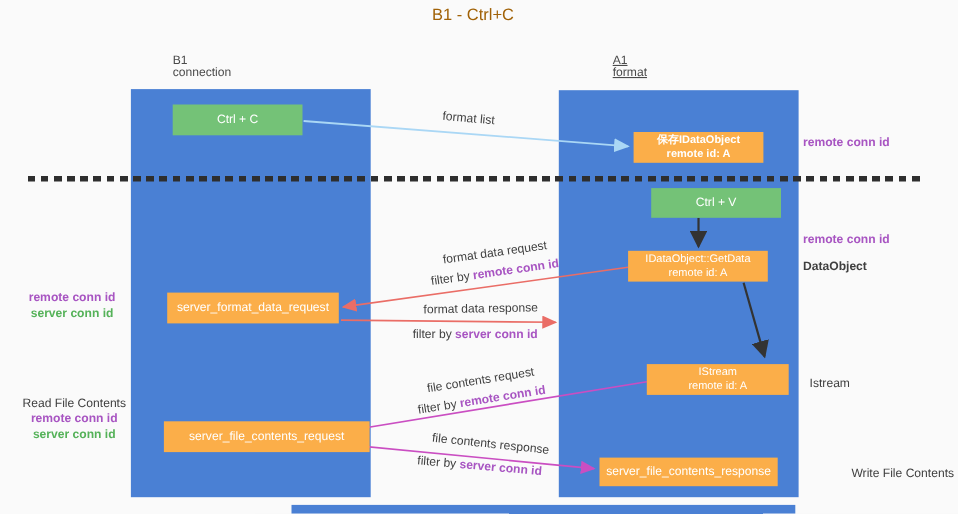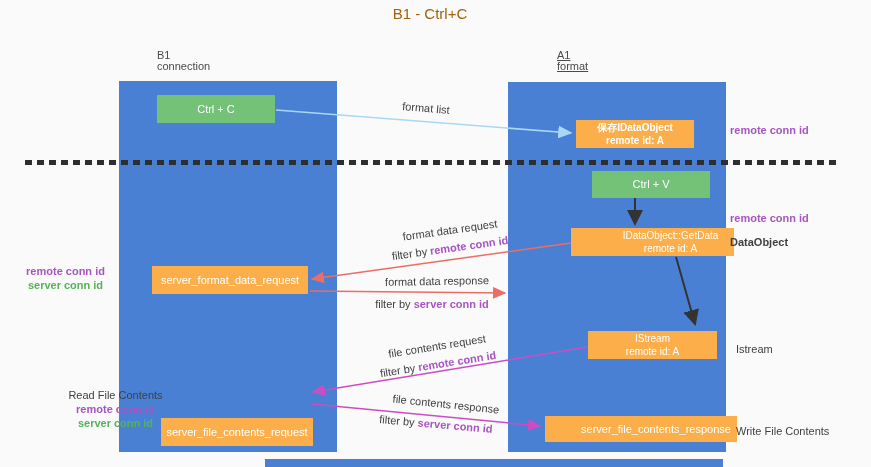--- a/index.html
+++ b/index.html
@@ -95,40 +95,40 @@
     <line x1="588" y1="347" x2="313" y2="392" stroke="#ca4ec2" stroke-width="1.5" marker-end="url(#mk-magenta)"></line>
     <line x1="312" y1="404" x2="540" y2="426" stroke="#ca4ec2" stroke-width="1.5" marker-end="url(#mk-magenta)"></line>
   </svg>
 
   <div class="node green one-line" style="left:157px; top:95px; width:118px; height:28px; line-height:28px;">
     <span>Ctrl + C</span>
   </div>
   <div class="node orange one-line" style="left:152px; top:266px; width:156px; height:28px; line-height:28px;">
     <span>server_format_data_request</span>
   </div>
-  <div class="node orange one-line" style="left:161px; top:383px; width:152px; height:28px; line-height:28px;margin-top:35px;">
+  <div class="node orange one-line" style="left:149px; top:383px; width:187px; height:28px; line-height:28px;">
     <span>server_file_contents_request</span>
   </div>
 
   <div class="node orange two-line" style="left:576px; top:120px; width:118px; height:27px;font-weight:bold;">
     <div>保存IDataObject</div>
     <div>remote id: A</div>
   </div>
   <div class="node green one-line" style="left:592px; top:171px; width:118px; height:27px; line-height:27px;">
     <span>Ctrl + V</span>
   </div>
-  <div class="node orange two-line" style="left:571px; top:228px; width:127px; height:27px;padding-left:36px;">
+  <div class="node orange two-line" style="left:571px; top:228px; width:127px; height:27px;">
     <div>IDataObject::GetData</div>
     <div>remote id: A</div>
   </div>
   <div class="node orange two-line" style="left:588px; top:331px; width:129px; height:27px;">
     <div>IStream</div>
     <div>remote id: A</div>
   </div>
-  <div class="node orange one-line" style="left:545px; top:416px; width:162px; height:26px; line-height:26px;padding-left:30px;">
+  <div class="node orange one-line" style="left:545px; top:416px; width:162px; height:26px; line-height:26px;">
     <span>server_file_contents_response</span>
   </div>
 
   <div class="arrow-label" style="left:426px; top:108px; transform:translate(-50%,-50%) rotate(5deg);">format list</div>
 
   <div class="arrow-label" style="left:450px; top:230px; transform:translate(-50%,-50%) rotate(-8deg);">format data request</div>
   <div class="arrow-label" style="left:450px; top:248px; transform:translate(-50%,-50%) rotate(-8deg);">
     <span class="lbl-prefix">filter by</span><span class="id-purple">remote conn id</span>
   </div>
 
@@ -144,25 +144,25 @@
 
   <div class="arrow-label" style="left:446px; top:404px; transform:translate(-50%,-50%) rotate(6deg);">file contents response</div>
   <div class="arrow-label" style="left:436px; top:424px; transform:translate(-50%,-50%) rotate(5deg);">
     <span class="lbl-prefix">filter by</span><span class="id-purple">server conn id</span>
   </div>
 
   <div class="margin-group" style="left:18px; top:264px; width:95px;">
     <div class="id-purple">remote conn id</div>
     <div class="id-green">server conn id</div>
   </div>
-  <div class="margin-group" style="left:16px; top:388px; width:103px;margin-left:48px;">
+  <div class="margin-group" style="left:16px; top:360px; width:103px;">
     <div class="dark">Read File Contents</div>
     <div class="id-purple">remote conn id</div>
     <div class="id-green">server conn id</div>
   </div>
 
   <div class="margin-label id-purple" style="left:730px; top:123px;">remote conn id</div>
   <div class="margin-label id-purple" style="left:730px; top:211px;">remote conn id</div>
   <div class="margin-label dark" style="left:730px; top:235px;font-weight:bold;">DataObject</div>
   <div class="margin-label dark" style="left:736px; top:342px;">Istream</div>
-  <div class="margin-label dark" style="left:736px; top:424px;text-align:center;">Write File Contents</div>
+  <div class="margin-label dark" style="left:774px; top:424px;text-align:center;">Write File Contents</div>
 
 </div>
 
 </body></html>

